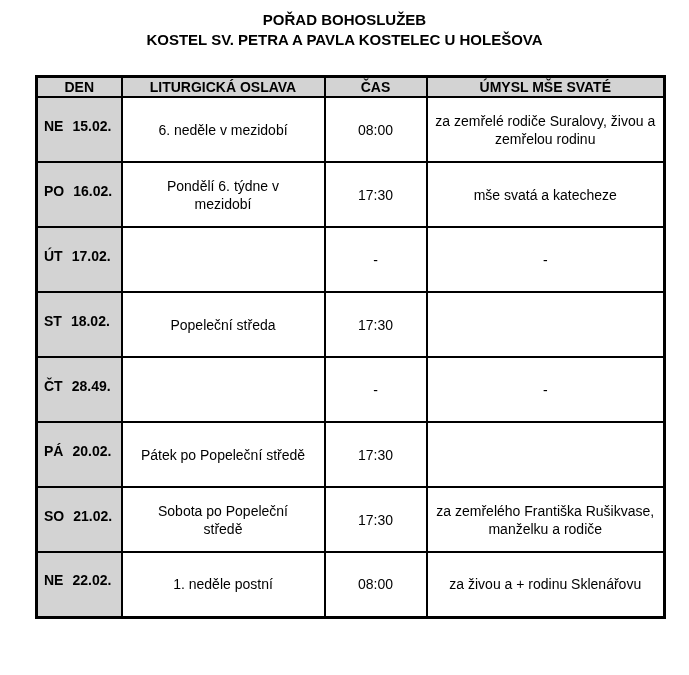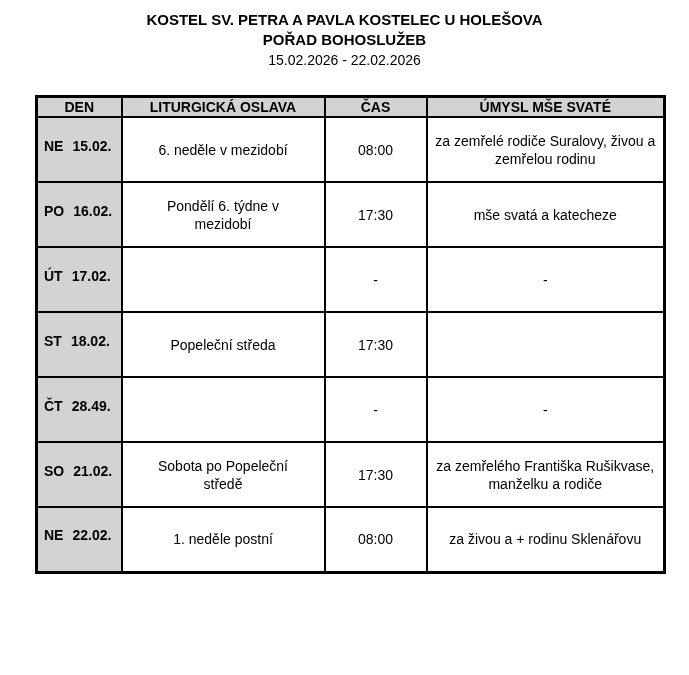--- a/index.html
+++ b/index.html
@@ -59,23 +59,22 @@
     padding: 0 0 8px 6px;
     white-space: nowrap;
   }
   .day-abbr { margin-right: 9px; }
   .celebration-cell { padding: 0 14px; margin-top: 40px; }
 </style>
 </head>
 <body>
 
 <div class="titles">
+  <div class="title-line">POŘAD BOHOSLUŽEB</div>
   <div class="title-line">KOSTEL SV. PETRA A PAVLA KOSTELEC U HOLEŠOVA</div>
-  <div class="title-line">POŘAD BOHOSLUŽEB</div>
-  <div class="date-line">15.02.2026 - 22.02.2026</div>
 </div>
 
 <table class="schedule">
   <colgroup>
     <col style="width:85px">
     <col style="width:203px">
     <col style="width:102px">
     <col style="width:238px">
   </colgroup>
   <thead>
@@ -124,20 +123,28 @@
       <tr>
     <td class="day-cell">
       <span class="day-abbr">ČT</span><span>28.49.</span>
     </td>
     <td class="celebration-cell"></td>
     <td class="time-cell">-</td>
     <td class="intention-cell">-</td>
   </tr>
       <tr>
     <td class="day-cell">
+      <span class="day-abbr">PÁ</span><span>20.02.</span>
+    </td>
+    <td class="celebration-cell">Pátek po Popeleční středě</td>
+    <td class="time-cell">17:30</td>
+    <td class="intention-cell"></td>
+  </tr>
+      <tr>
+    <td class="day-cell">
       <span class="day-abbr">SO</span><span>21.02.</span>
     </td>
     <td class="celebration-cell">Sobota po Popeleční
 středě</td>
     <td class="time-cell">17:30</td>
     <td class="intention-cell">za zemřelého Františka Rušikvase,
 manželku a rodiče</td>
   </tr>
       <tr>
     <td class="day-cell">

